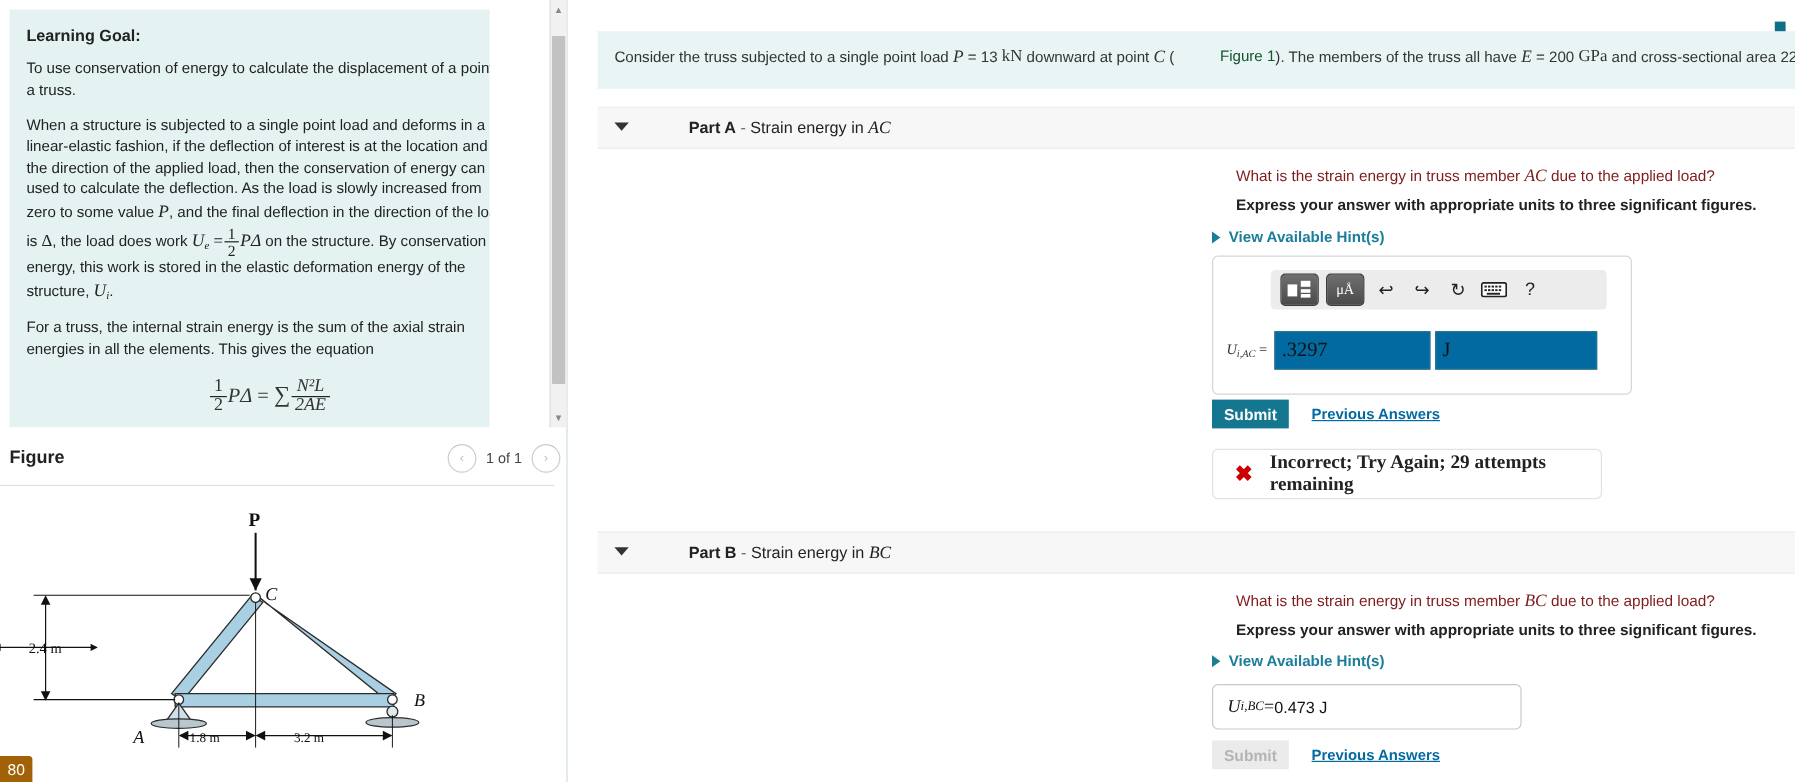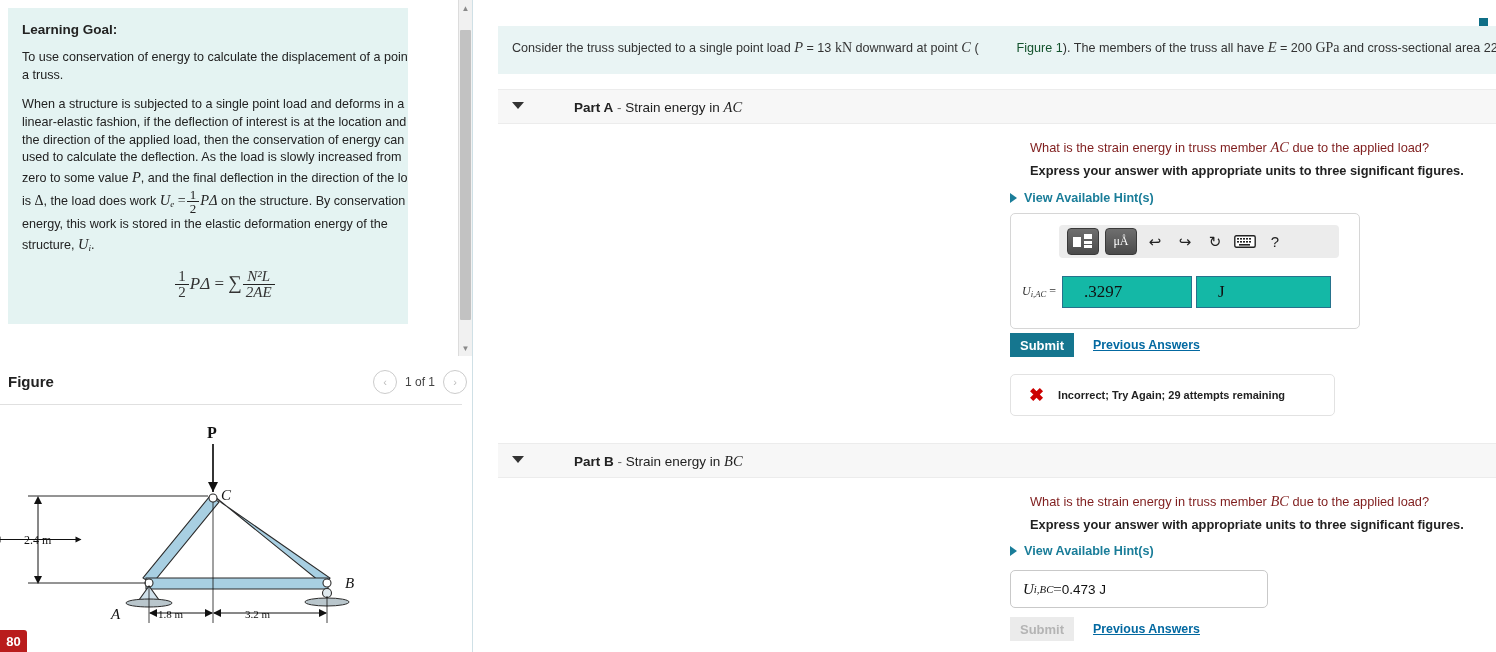--- a/index.html
+++ b/index.html
@@ -78,24 +78,23 @@
     display:flex;align-items:center;justify-content:center;
   }
   .fignav .count{font-size:12px;color:#444;}
   .figure-rule{position:absolute;left:0;top:404px;width:462px;height:1px;background:#e0e0e0;}
 
   .figure-body{position:absolute;left:0;top:408px;width:462px;height:236px;}
 
   
   .badge80{
     position:absolute;left:0;bottom:0;width:27px;height:22px;
-    background:#b91c1c;color:#fff;font-size:13px;
+    background:#a16207;color:#fff;font-size:13px;
     display:flex;align-items:center;justify-content:center;
     border-top-right-radius:3px;
-    font-weight:bold;
   }
 
   
   .right-panel{position:absolute;left:474px;top:0;width:1022px;height:652px;background:#fff;}
   .statement{
     position:absolute;left:24px;top:26px;width:998px;height:48px;
     background:#e9f4f4;box-sizing:border-box;
     padding:13px 10px 0 14px;font-size:12.6px;color:#333;
     white-space:nowrap;overflow:hidden;
   }
@@ -143,42 +142,42 @@
     width:30px;height:25px;border-radius:4px;
     background:linear-gradient(#6f6f6f,#4a4a4a);
     display:flex;align-items:center;justify-content:center;
     color:#fff;font-size:11px;border:1px solid #3a3a3a;
   }
   .tbtn.tmpl{padding:0;}
   .tico{color:#222;font-size:15px;display:flex;align-items:center;justify-content:center;width:24px;height:24px;}
   .fieldrow{position:absolute;left:11px;top:62px;display:flex;align-items:center;gap:0;}
   .flabel{font-family:"Liberation Serif", serif;font-size:12px;margin-right:6px;white-space:nowrap;}
   .fin{
-    width:130px;height:32px;border:1.4px solid #26728c;background:#14b8a6;
+    width:130px;height:32px;border:1.4px solid #26728c;background:#0369a1;
     font-family:"Liberation Serif", serif;font-size:17px;color:#111;
-    padding:0 21px;box-sizing:border-box;
+    padding:0 5px;box-sizing:border-box;
   }
   .fin.unit{width:135px;margin-left:4px;}
 
   .submit{
     position:absolute;width:64px;height:24px;background:#15768f;color:#fff;
     font-size:13px;font-weight:bold;display:flex;align-items:center;justify-content:center;
   }
   .submit.disabled{background:#ebebeb;color:#b4b4b4;}
   .prevans{
     position:absolute;font-size:12.4px;color:#0369a1;font-weight:bold;text-decoration:underline;
   }
 
   .feedback{
     position:absolute;left:536px;top:374px;width:325px;height:42px;
     border:1px solid #e2e2e2;border-radius:5px;background:#fff;
     display:flex;align-items:center;gap:14px;padding-left:18px;box-sizing:border-box;
   }
   .feedback .xmark{color:#cc0000;font-size:18px;font-weight:bold;}
-  .feedback .ftext{font-size:11px;font-weight:bold;color:#222;}
+  .feedback .ftext{font-size:16px;font-weight:bold;color:#222;font-family:Liberation Serif, serif;}
 
   .ansboxB{
     position:absolute;left:536px;top:570px;width:258px;height:38px;
     border:1px solid #c9c9c9;border-radius:5px;background:#fff;
     display:flex;align-items:center;padding-left:12px;box-sizing:border-box;
     font-family:"Liberation Serif", serif;font-size:15px;color:#111;
   }
 </style>
 </head>
 <body>
@@ -188,20 +187,21 @@
   <div class="left-panel">
 
     <div class="intro-wrap">
       <div class="intro-box">
         <h4>Learning Goal:</h4>
         <p>To use conservation of energy to calculate the displacement of a point in a truss.</p>
         <p>
           <span>When a structure is subjected to a single point load and deforms in a linear-elastic fashion, if the deflection of interest is at the location and in the direction of the applied load, then the conservation of energy can be used to calculate the deflection. As the load is slowly increased from zero to some value </span><span class="mi">P</span><span>, and the final deflection in the direction of the load is </span><span class="mn">Δ</span><span>, the load does work </span><span class="mi">U</span><span class="mi sub">e</span>
           <span class="mn">=</span><span class="frac"><span class="num">1</span><span class="den">2</span></span><span class="mi">PΔ</span><span> on the structure. By conservation of energy, this work is stored in the elastic deformation energy of the structure, </span><span class="mi">U</span><span class="mi sub">i</span><span>.</span>
         </p>
+        <p>For a truss, the internal strain energy is the sum of the axial strain energies in all the elements. This gives the equation</p>
         <div class="eqcenter">
           <span class="frac" style="font-size:15px"><span class="num">1</span><span class="den">2</span></span><span style="font-style:italic">PΔ</span>
           <span>=</span>
           <span style="font-size:19px">∑</span><span class="frac" style="font-size:15px;font-style:italic"><span class="num">N²L</span><span class="den">2AE</span></span>
         </div>
 
       </div>
     </div>
 
     <div class="lscroll">

